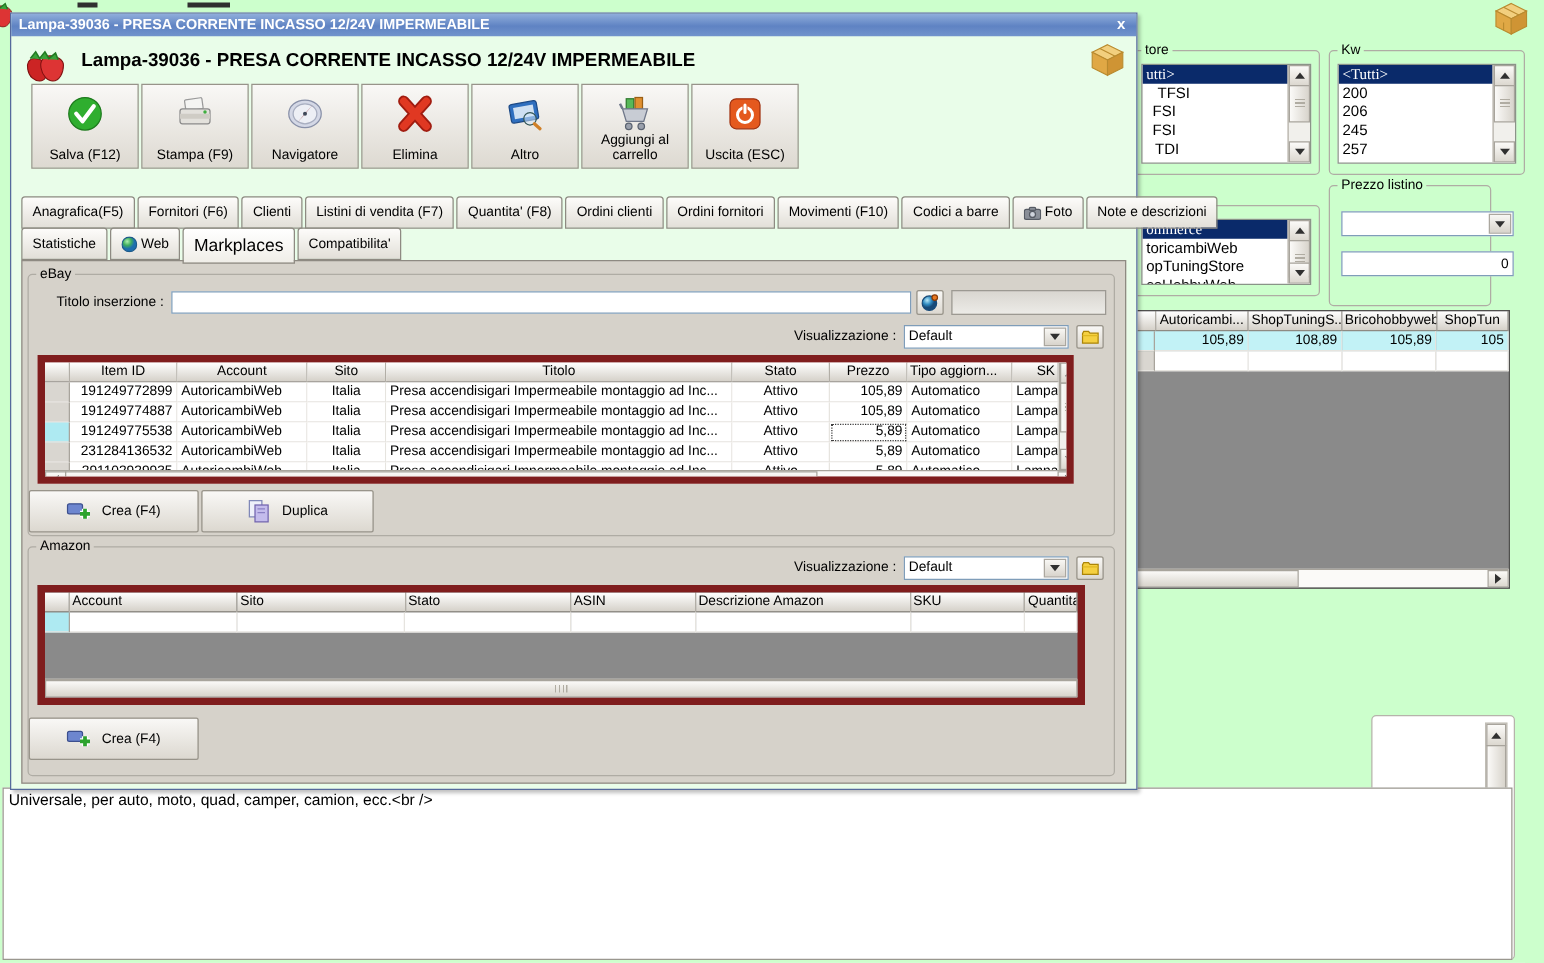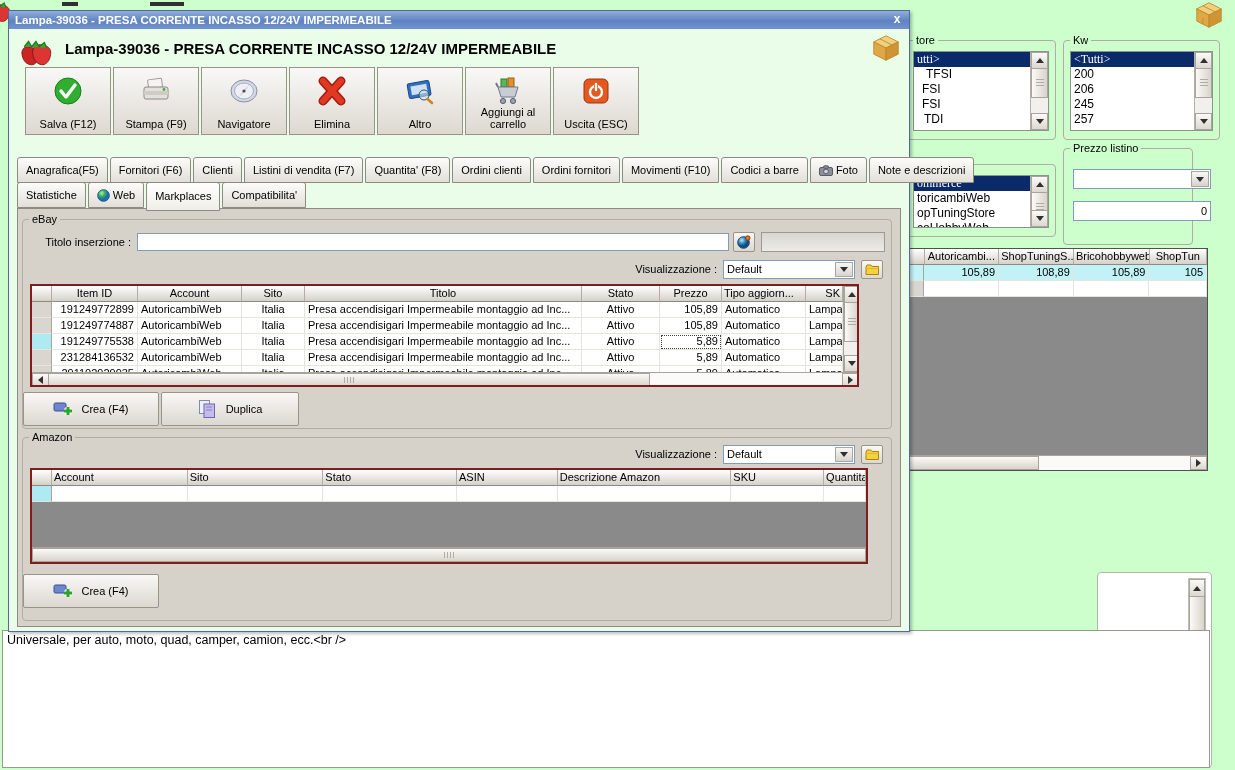--- a/index.html
+++ b/index.html
@@ -24,21 +24,21 @@
   .sb{background:#f1f0ec;}
   .sb-btn{position:absolute;background:linear-gradient(#fbfaf8,#dcd8d0);border:1px solid #a8a49c;display:flex;align-items:center;justify-content:center;}
   .sb-thumb{position:absolute;background:linear-gradient(90deg,#fbfaf8,#d8d4cc);border:1px solid #a8a49c;}
   .sb-thumb-h{position:absolute;background:linear-gradient(#fbfaf8,#d8d4cc);border:1px solid #a8a49c;}
   .grip{position:absolute;left:50%;top:50%;transform:translate(-50%,-50%);width:10px;height:6px;
         background:repeating-linear-gradient(90deg,#b0aca2 0 1px,transparent 1px 3px);}
   .grip-v{position:absolute;left:50%;top:50%;transform:translate(-50%,-50%);width:8px;height:8px;
         background:repeating-linear-gradient(#b0aca2 0 1px,transparent 1px 3px);}
 
   
-  .gframe{border:2px solid #7f1d1d;background:#fff;overflow:hidden;}
+  .gframe{border:6px solid #7f1d1d;background:#fff;overflow:hidden;}
   .trow,.thead{display:flex;}
   .th{background:linear-gradient(#ffffff,#d5d1c9);border-right:1px solid #b2aea6;border-bottom:1px solid #8e8a82;
       text-align:center;height:16px;line-height:15px;overflow:hidden;white-space:nowrap;box-sizing:border-box;padding:0 2px;}
   .td{height:16px;line-height:15px;border-right:1px solid #e6e4df;border-bottom:1px solid #e6e4df;
       overflow:hidden;white-space:nowrap;box-sizing:border-box;padding:0 3px;background:#fff;}
   .td.rsel{background:#d9d6d0;border-right:1px solid #a8a49c;padding:0;}
   .td.rsel.on{background:#aeeaf2;}
   .ta-r{text-align:right;} .ta-c{text-align:center;}
   .cell-focus{outline:1px dotted #404040;outline-offset:-2px;}
 
@@ -46,21 +46,21 @@
   #dlg{left:8px;top:10px;width:902px;height:622px;background:#e9fde9;border:1px solid #55699c;box-shadow:2px 2px 3px rgba(0,0,0,.25);}
   #titlebar{left:0;top:0;right:0;height:18px;background:linear-gradient(180deg,#90aedb,#5f83c3 55%,#7193cc);
             color:#fff;font-weight:bold;font-size:11.5px;line-height:18px;padding-left:6px;}
   #tb-close{right:4px;top:2px;width:16px;height:14px;color:#fff;font-weight:bold;font-size:12px;line-height:13px;text-align:center;}
   .toolbtn{top:56px;width:86px;height:68px;display:flex;flex-direction:column;align-items:center;justify-content:flex-end;
            padding-bottom:4px;background:linear-gradient(#f9f8f6,#ddd9d1);border:1px solid #98948a;}
   .toolbtn .ic{position:absolute;top:5px;left:0;right:0;height:36px;display:flex;align-items:center;justify-content:center;}
   .toolbtn .lbl{font-size:11px;text-align:center;line-height:12px;}
   .tab{height:24px;line-height:23px;padding:0 8px;background:linear-gradient(#fdfcfa,#e2dfd8);
        border:1px solid #8e8a82;border-radius:3px 3px 0 0;white-space:nowrap;display:flex;align-items:center;gap:3px;}
-  .tab.active{background:linear-gradient(#ffffff,#f0eee8);height:27px;position:relative;z-index:3;font-size:11px;}
+  .tab.active{background:linear-gradient(#ffffff,#f0eee8);height:27px;position:relative;z-index:3;font-size:14px;}
   #content{left:8px;top:197px;width:884px;height:419px;background:#d6d2ca;border:1px solid #8e8a82;z-index:2;}
 
   
   .lbox{position:absolute;background:#fff;border:1px solid #8a9488;overflow:hidden;}
   .litem{height:15px;line-height:15px;padding:0 3px;white-space:nowrap;overflow:hidden;font-size:12px;}
   .litem.sel{background:#0a2a6a;color:#fff;font-family:Liberation Serif, serif;}
   .lbox .vsb{position:absolute;right:0;top:0;bottom:0;width:17px;background:#f1f0ec;border-left:1px solid #b4b0a8;}
 </style>
 </head>
 <body>

